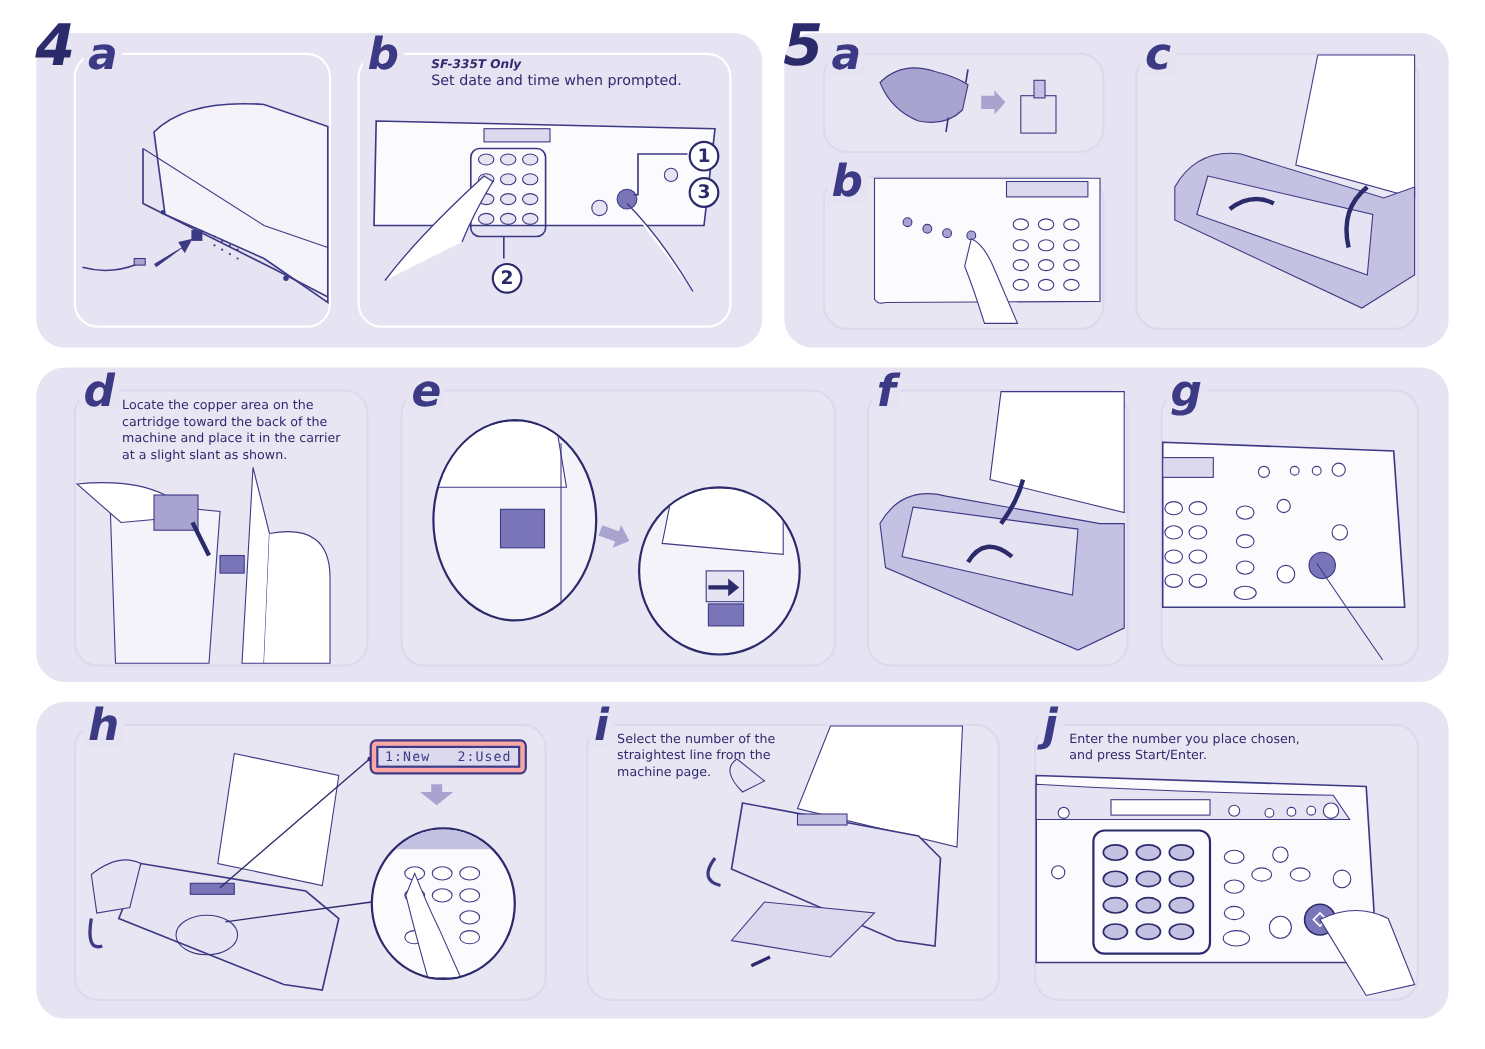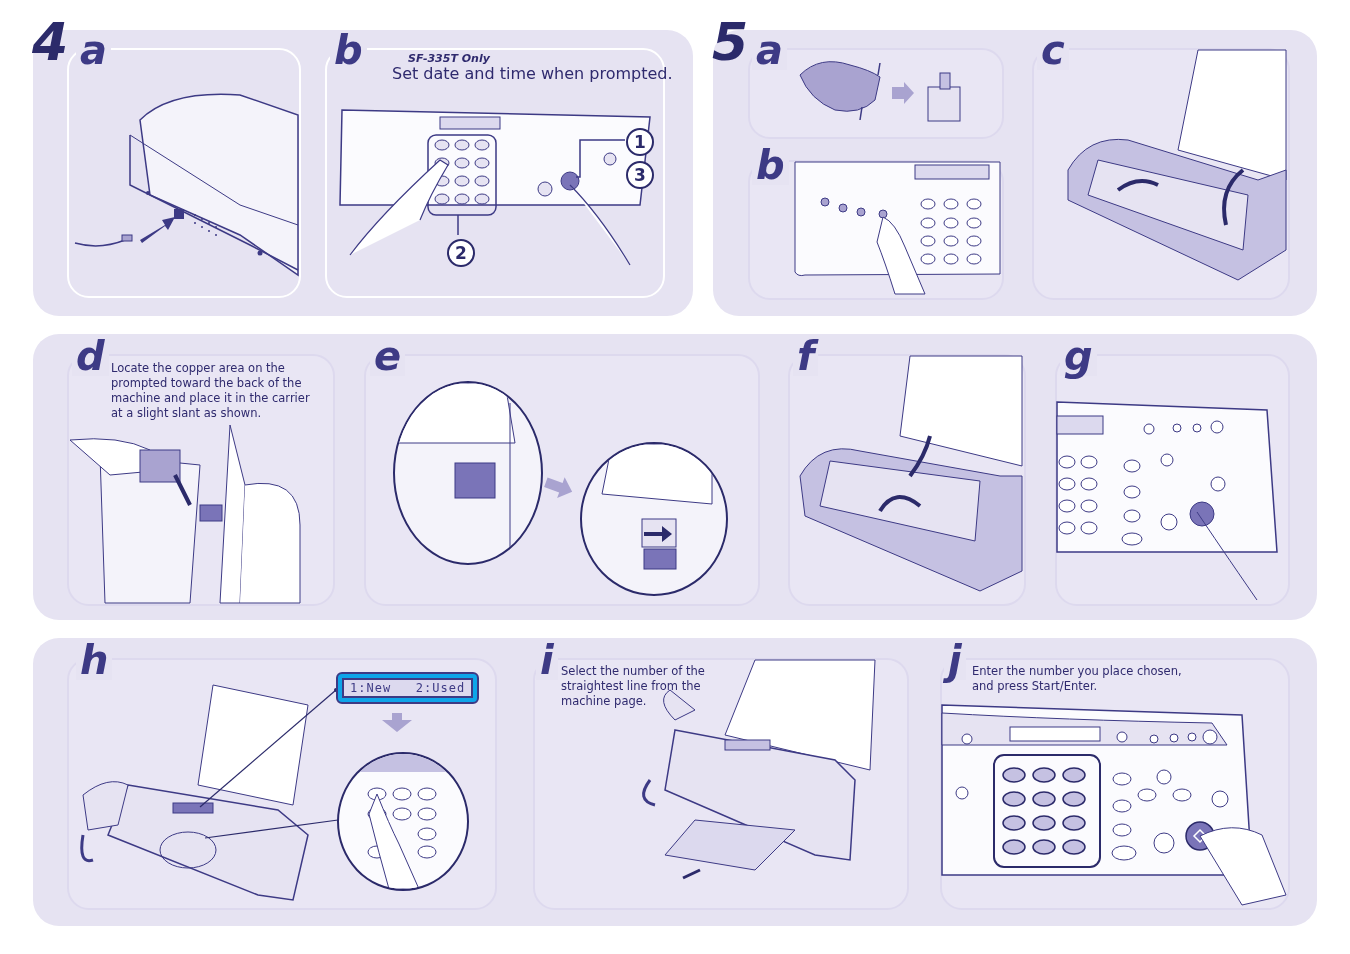--- a/index.html
+++ b/index.html
@@ -3,23 +3,23 @@
 <meta charset="utf-8">
 <style>
   html,body{margin:0;padding:0;background:#ffffff;}
   body{width:1350px;height:954px;position:relative;overflow:hidden;font-family:"DejaVu Sans",sans-serif;color:#2f2a6e;}
   .group{position:absolute;background:#e6e3f2;border-radius:26px;}
   .card{position:absolute;border:2px solid #ddd9ee;border-radius:22px;background:#e9e6f4;}
   .card.white-border{border-color:#ffffff;}
   .stepnum{position:absolute;font-family:"DejaVu Sans",sans-serif;font-weight:bold;font-style:italic;color:#2b2a6a;font-size:52px;line-height:1;}
   .letter{position:absolute;font-family:"DejaVu Sans",sans-serif;font-weight:bold;font-style:italic;color:#3d3a85;font-size:40px;line-height:1;background:#e6e3f2;padding:0 4px;}
   .caption{position:absolute;font-family:"DejaVu Sans",sans-serif;font-size:11.5px;color:#2f2a6e;line-height:15px;}
-  .subtitle{font-weight:bold;font-style:italic;font-size:11px;color:#2f2a6e;margin-left:16px;}
+  .subtitle{font-weight:bold;font-style:italic;font-size:11px;color:#2f2a6e;}
   svg{position:absolute;overflow:visible;}
-  .lcd{position:absolute;border:2px solid #3d3a85;border-radius:6px;background:#0ea5e9;padding:4px;}
+  .lcd{position:absolute;border:2px solid #3d3a85;border-radius:6px;background:#fca5a5;padding:4px;}
   .lcd-inner{border:2px solid #3d3a85;background:#dcd9ee;font-family:"DejaVu Sans Mono",monospace;font-size:12px;color:#3d3a85;padding:1px 6px;letter-spacing:1px;white-space:pre;}
 </style>
 </head>
 <body>
 
 <div class="group" style="left:33px;top:30px;width:660px;height:286px;"></div>
 <div class="stepnum" style="left:32px;top:16px;">4</div>
 
 <div class="card white-border" style="left:67px;top:48px;width:230px;height:246px;background:#e6e3f2;"></div>
 <div class="letter" style="left:76px;top:30px;">a</div>
@@ -42,21 +42,21 @@
   </g>
   <path d="M5 158 Q30 165 55 155" fill="none" stroke="#3d3a85" stroke-width="1.5"></path>
   <rect x="52" y="150" width="10" height="6" fill="#a9a3d0" stroke="#3d3a85"></rect>
   <path d="M70 155 L95 140 L92 135 L105 132 L98 145 L95 141 L72 158 Z" fill="#3d3a85"></path>
 </svg>
 
 <div class="card white-border" style="left:325px;top:48px;width:336px;height:246px;background:#e6e3f2;"></div>
 <div class="letter" style="left:330px;top:30px;">b</div>
 <div class="caption" style="left:392px;top:51px;">
   <div class="subtitle">SF-335T Only</div>
-  <div style="font-size:16px;">Set date and time when prompted.</div>
+  <div style="font-size:13px;">Set date and time when prompted.</div>
 </div>
 <svg style="left:340px;top:105px;" width="320" height="160" viewBox="0 0 320 160">
   <path d="M2 5 L310 12 L300 100 L0 100 Z" fill="#fbfbfe" stroke="#3d3a85" stroke-width="1.5"></path>
   <rect x="100" y="12" width="60" height="12" fill="#dcd9ee" stroke="#3d3a85"></rect>
   <rect x="88" y="30" width="68" height="80" rx="8" fill="none" stroke="#3d3a85" stroke-width="1.5"></rect>
   <g fill="#e6e3f2" stroke="#3d3a85">
     <ellipse cx="102" cy="40" rx="7" ry="5"></ellipse>
       <ellipse cx="122" cy="40" rx="7" ry="5"></ellipse>
       <ellipse cx="142" cy="40" rx="7" ry="5"></ellipse>
     <ellipse cx="102" cy="58" rx="7" ry="5"></ellipse>
@@ -130,21 +130,21 @@
   <path d="M0 120 Q20 85 60 90 L190 130 L218 120 L218 200 L170 230 L0 150 Z" fill="#c5c1e2" stroke="#3d3a85"></path>
   <path d="M30 110 L180 145 L175 200 L20 145 Z" fill="#e6e3f2" stroke="#3d3a85"></path>
   <path d="M90 135 Q70 125 50 140" fill="none" stroke="#2b2a6a" stroke-width="4"></path>
   <path d="M158 175 Q150 140 175 120" fill="none" stroke="#2b2a6a" stroke-width="4"></path>
 </svg>
 
 <div class="group" style="left:33px;top:334px;width:1284px;height:286px;"></div>
 
 <div class="card" style="left:67px;top:354px;width:264px;height:248px;"></div>
 <div class="letter" style="left:72px;top:336px;">d</div>
-<div class="caption" style="left:111px;top:361px;width:200px;">Locate the copper area on the prompted toward the back of the machine and place it in the carrier at a slight slant as shown.</div>
+<div class="caption" style="left:111px;top:361px;width:200px;">Locate the copper area on the cartridge toward the back of the machine and place it in the carrier at a slight slant as shown.</div>
 <svg style="left:70px;top:425px;" width="260" height="178" viewBox="0 0 260 178">
   <path d="M30 30 L130 40 L120 178 L35 178 Z" fill="#f4f3fa" stroke="#3d3a85"></path>
   <path d="M160 0 L175 60 L170 178 L150 178 Z" fill="#fff" stroke="#3d3a85"></path>
   <path d="M175 60 Q230 50 230 100 L230 178 L170 178" fill="#fff" stroke="#3d3a85"></path>
   <path d="M0 15 Q50 10 80 25 L95 45 L40 50 Z" fill="#fff" stroke="#3d3a85"></path>
   <rect x="70" y="25" width="40" height="32" fill="#a9a3d0" stroke="#3d3a85"></rect>
   <path d="M105 50 L120 80" stroke="#2b2a6a" stroke-width="4"></path>
   <rect x="130" y="80" width="22" height="16" fill="#7a74b8" stroke="#3d3a85"></rect>
 </svg>
 

